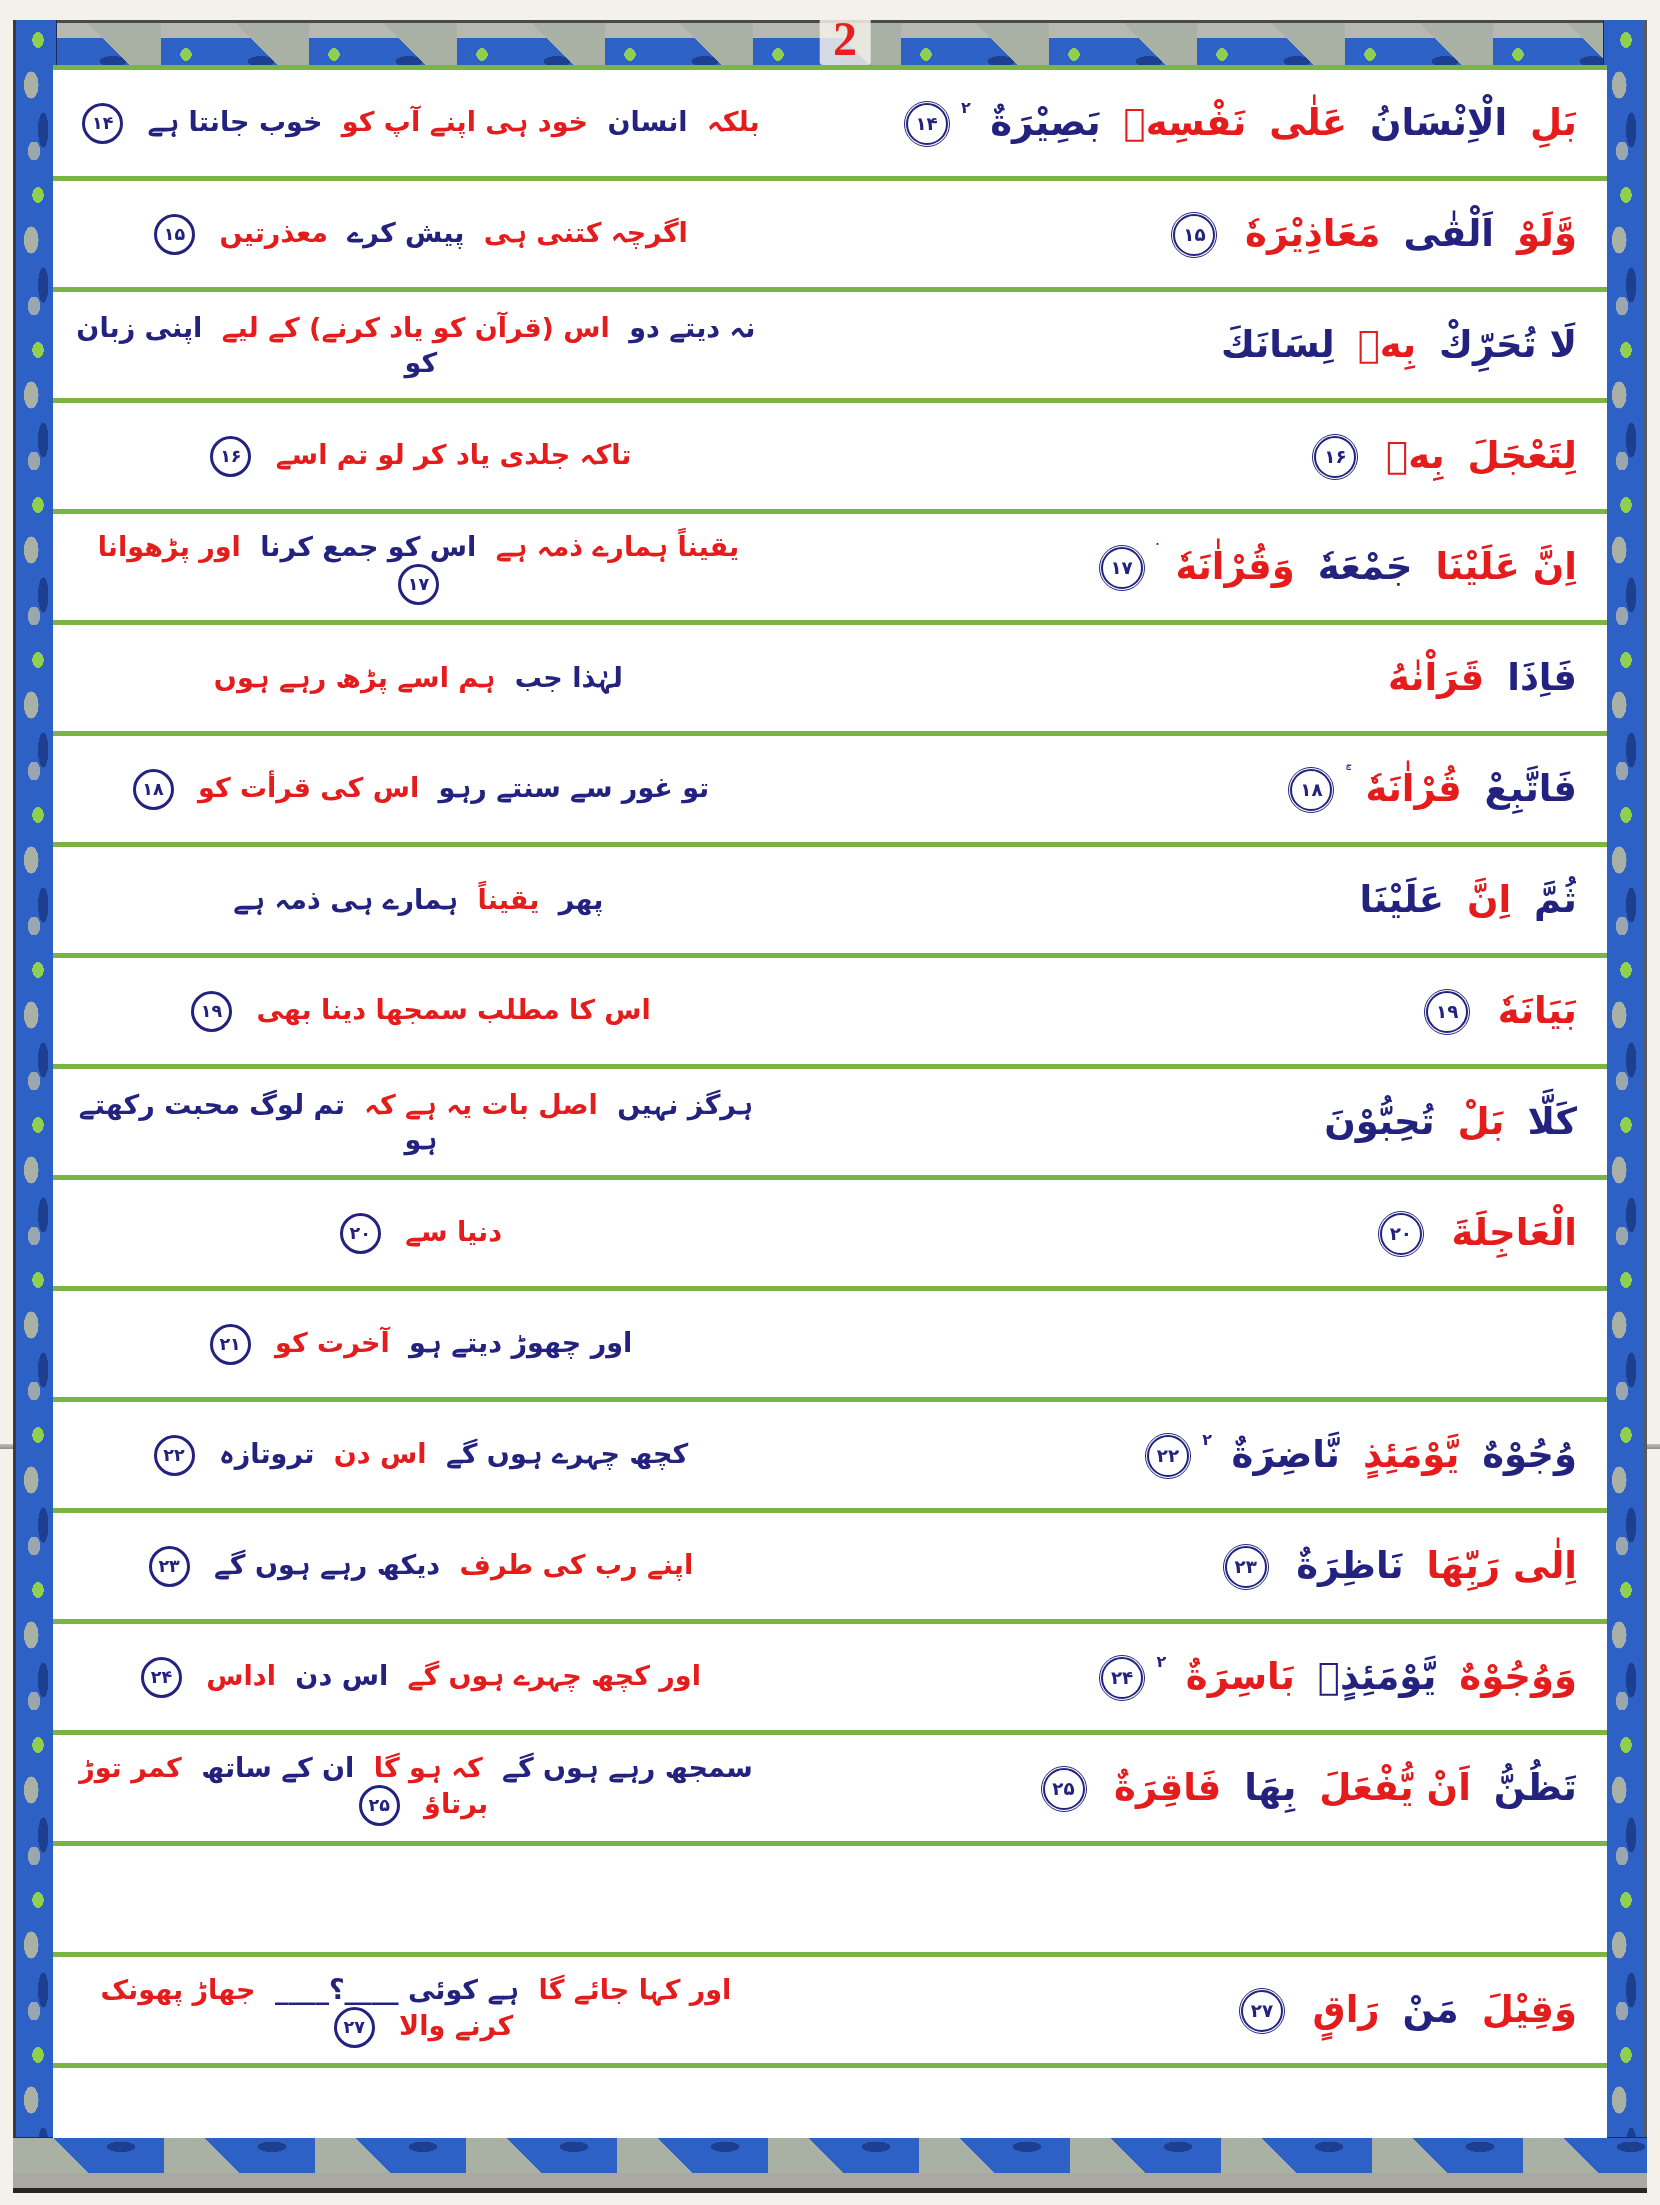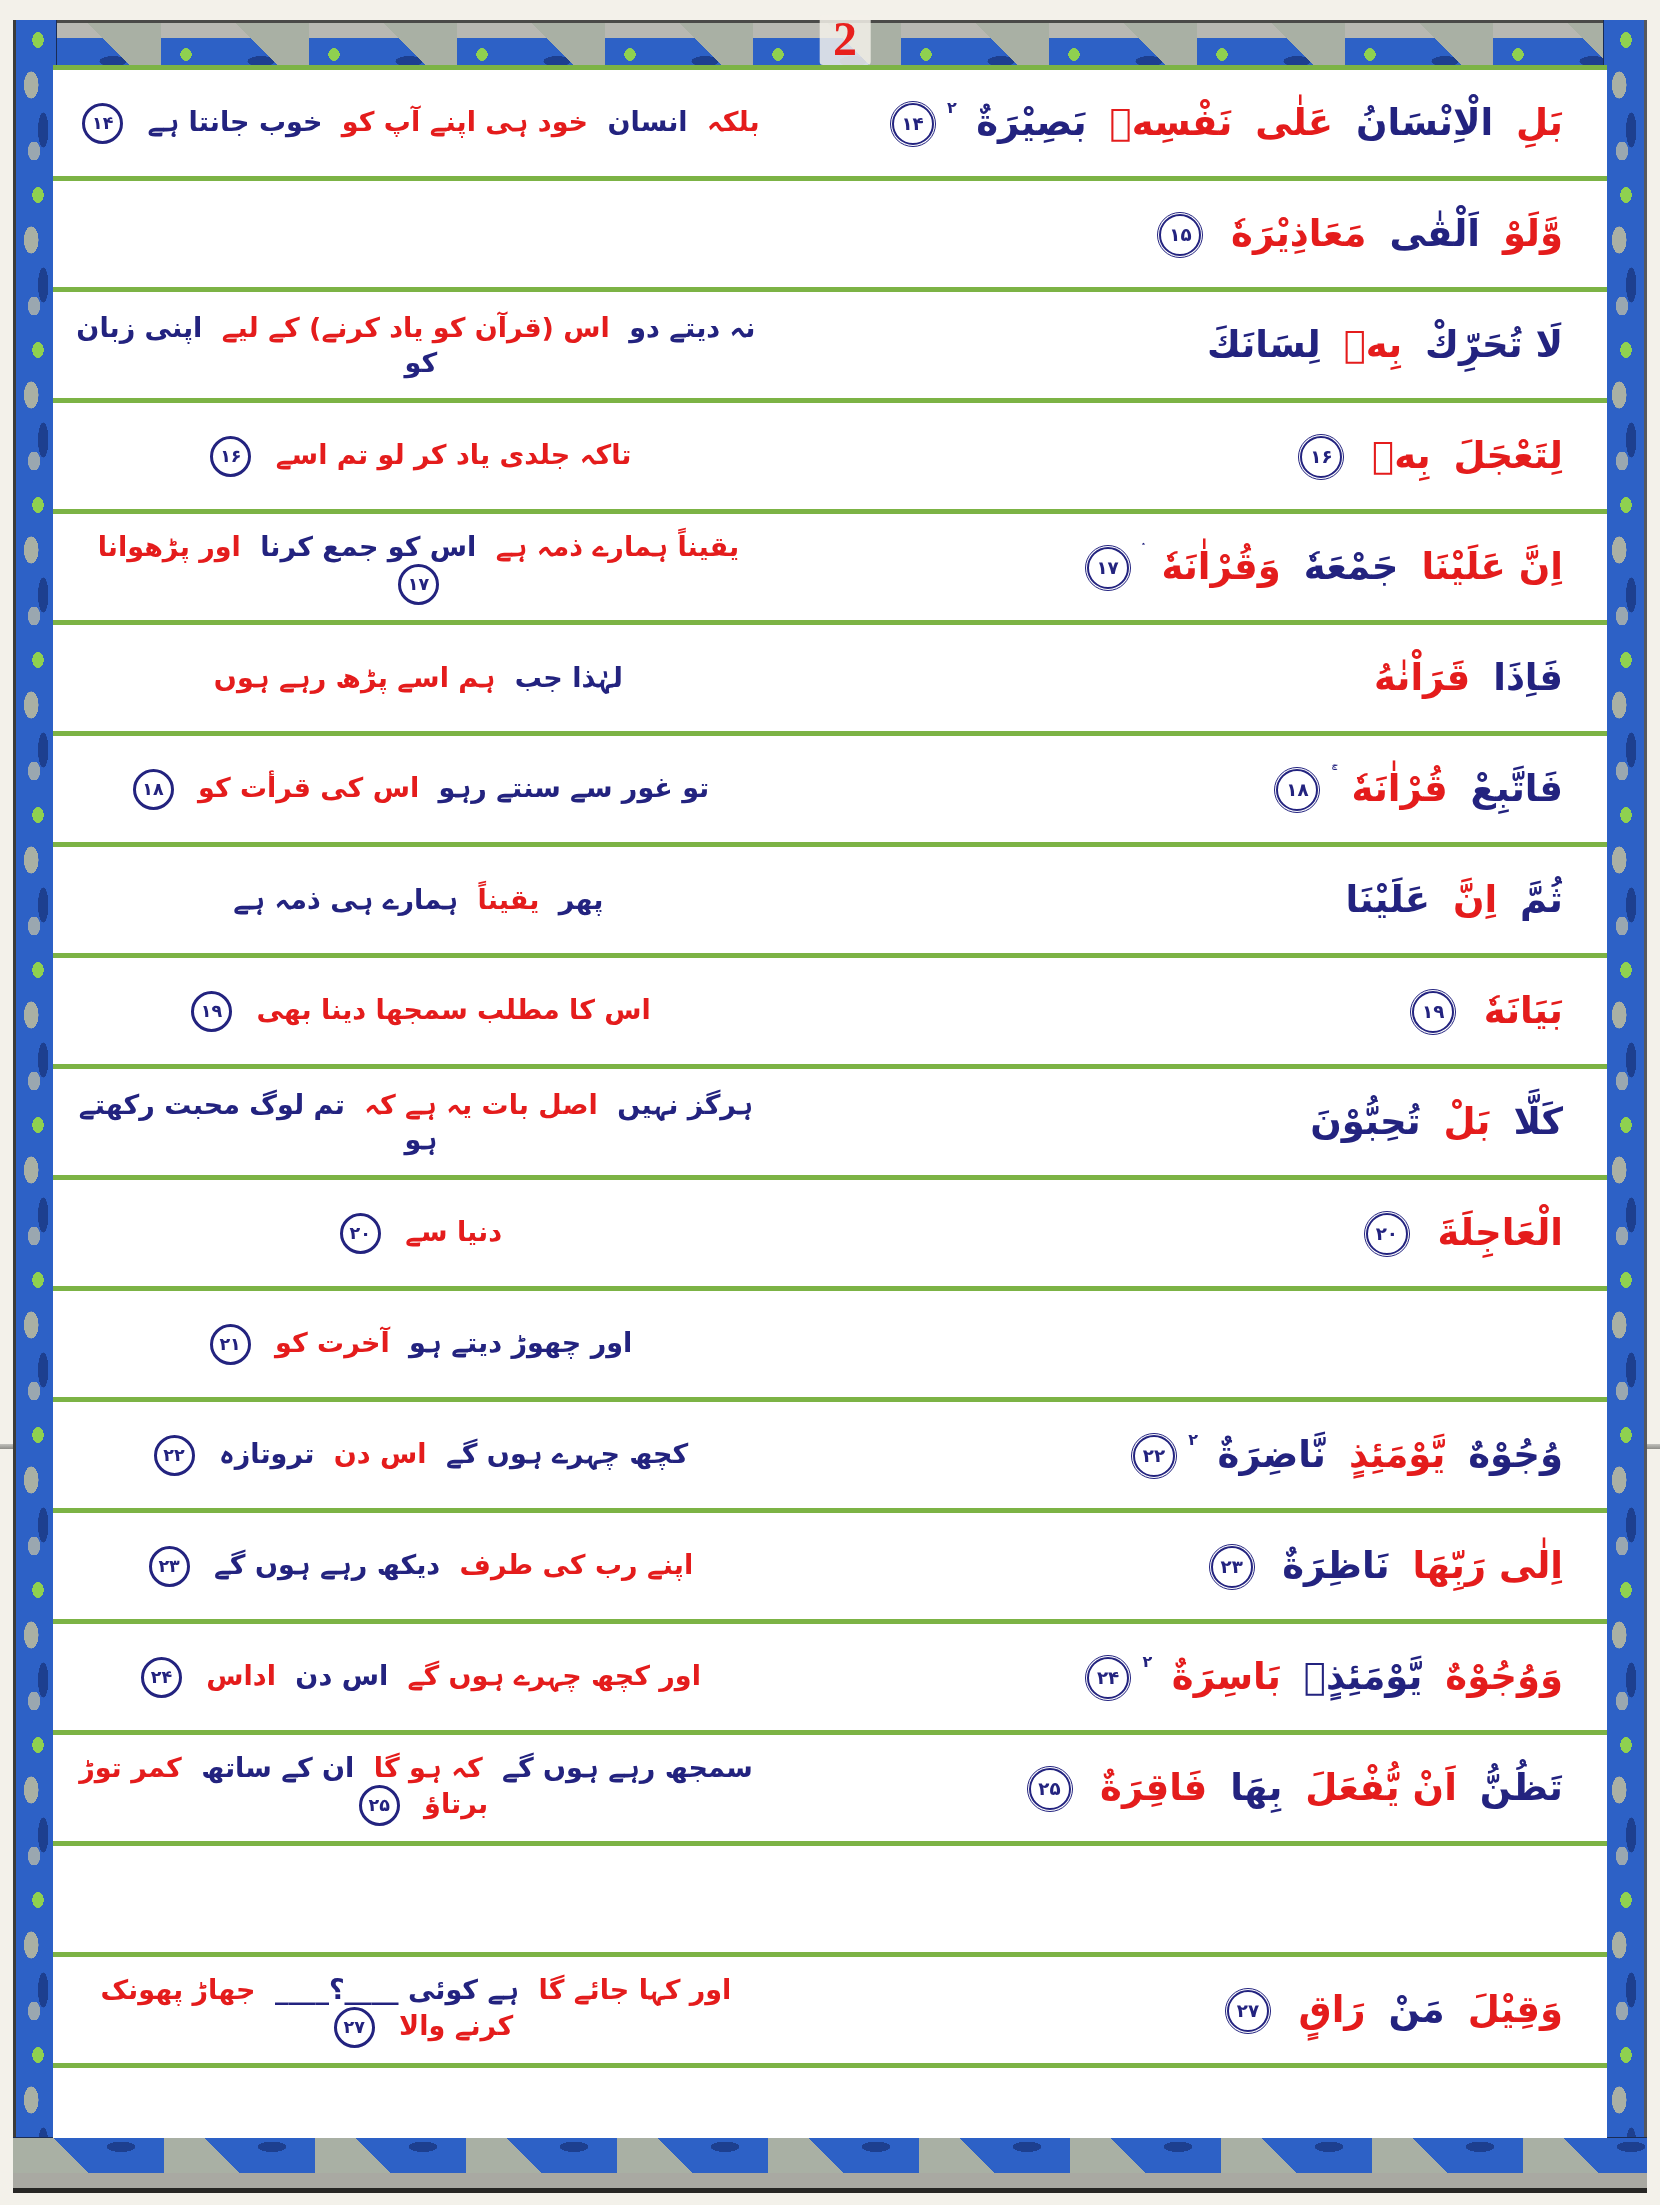--- a/index.html
+++ b/index.html
@@ -89,21 +89,21 @@
   }
   .row-filler{flex:1 1 auto;}
   .urdu-cell{
     flex:0 0 46%;
     display:flex;align-items:center;justify-content:center;
     padding-left:16px;box-sizing:border-box;
   }
   .arabic-cell{
     flex:1 1 auto;
     display:flex;justify-content:flex-end;
-    padding-right:39px;box-sizing:border-box;
+    padding-right:25px;box-sizing:border-box;
   }
   .txt{direction:rtl;unicode-bidi:isolate;text-align:center;}
   .arabic-txt{font-size:37px;line-height:1.25;white-space:nowrap;font-weight:700;}
   .urdu-txt{font-size:27px;line-height:1.3;font-weight:700;}
   .w{margin:0 5px;}
   .red{color:var(--red);}
   .navy{color:var(--navy);}
   .medallion{
     display:inline-flex;align-items:center;justify-content:center;
     width:38px;height:38px;border:2.5px solid var(--navy);border-radius:50%;
@@ -142,20 +142,23 @@
   <div class="row">
     <div class="urdu-cell">
       <div class="txt urdu-txt" dir="rtl"><span class="w red">بلکہ</span> <span class="w navy">انسان</span> <span class="w red">خود ہی اپنے آپ کو</span> <span class="w navy">خوب جانتا ہے</span> <span class="circle-num">۱۴</span></div>
     </div>
     <div class="arabic-cell">
       <div class="txt arabic-txt" dir="rtl"><span class="w red">بَلِ</span> <span class="w navy">الْاِنْسَانُ</span> <span class="w red">عَلٰى</span> <span class="w red">نَفْسِهٖ</span> <span class="w navy">بَصِيْرَةٌ</span> <span class="wq">۲</span><span class="medallion">۱۴</span></div>
     </div>
   </div>
 
   <div class="row">
+    <div class="urdu-cell">
+      <div class="txt urdu-txt" dir="rtl"><span class="w red">اگرچہ کتنی ہی</span> <span class="w navy">پیش کرے</span> <span class="w red">معذرتیں</span> <span class="circle-num">۱۵</span></div>
+    </div>
     <div class="arabic-cell">
       <div class="txt arabic-txt" dir="rtl"><span class="w red">وَّلَوْ</span> <span class="w navy">اَلْقٰى</span> <span class="w red">مَعَاذِيْرَهٗ</span> <span class="medallion">۱۵</span></div>
     </div>
   </div>
 
   <div class="row">
     <div class="urdu-cell">
       <div class="txt urdu-txt" dir="rtl"><span class="w navy">نہ دیتے دو</span> <span class="w red">اس (قرآن کو یاد کرنے) کے لیے</span> <span class="w navy">اپنی زبان کو</span> </div>
     </div>
     <div class="arabic-cell">

